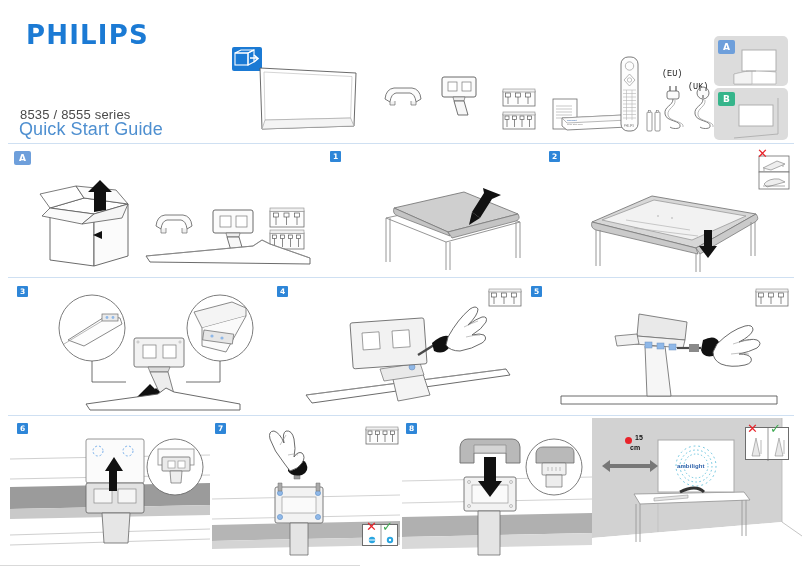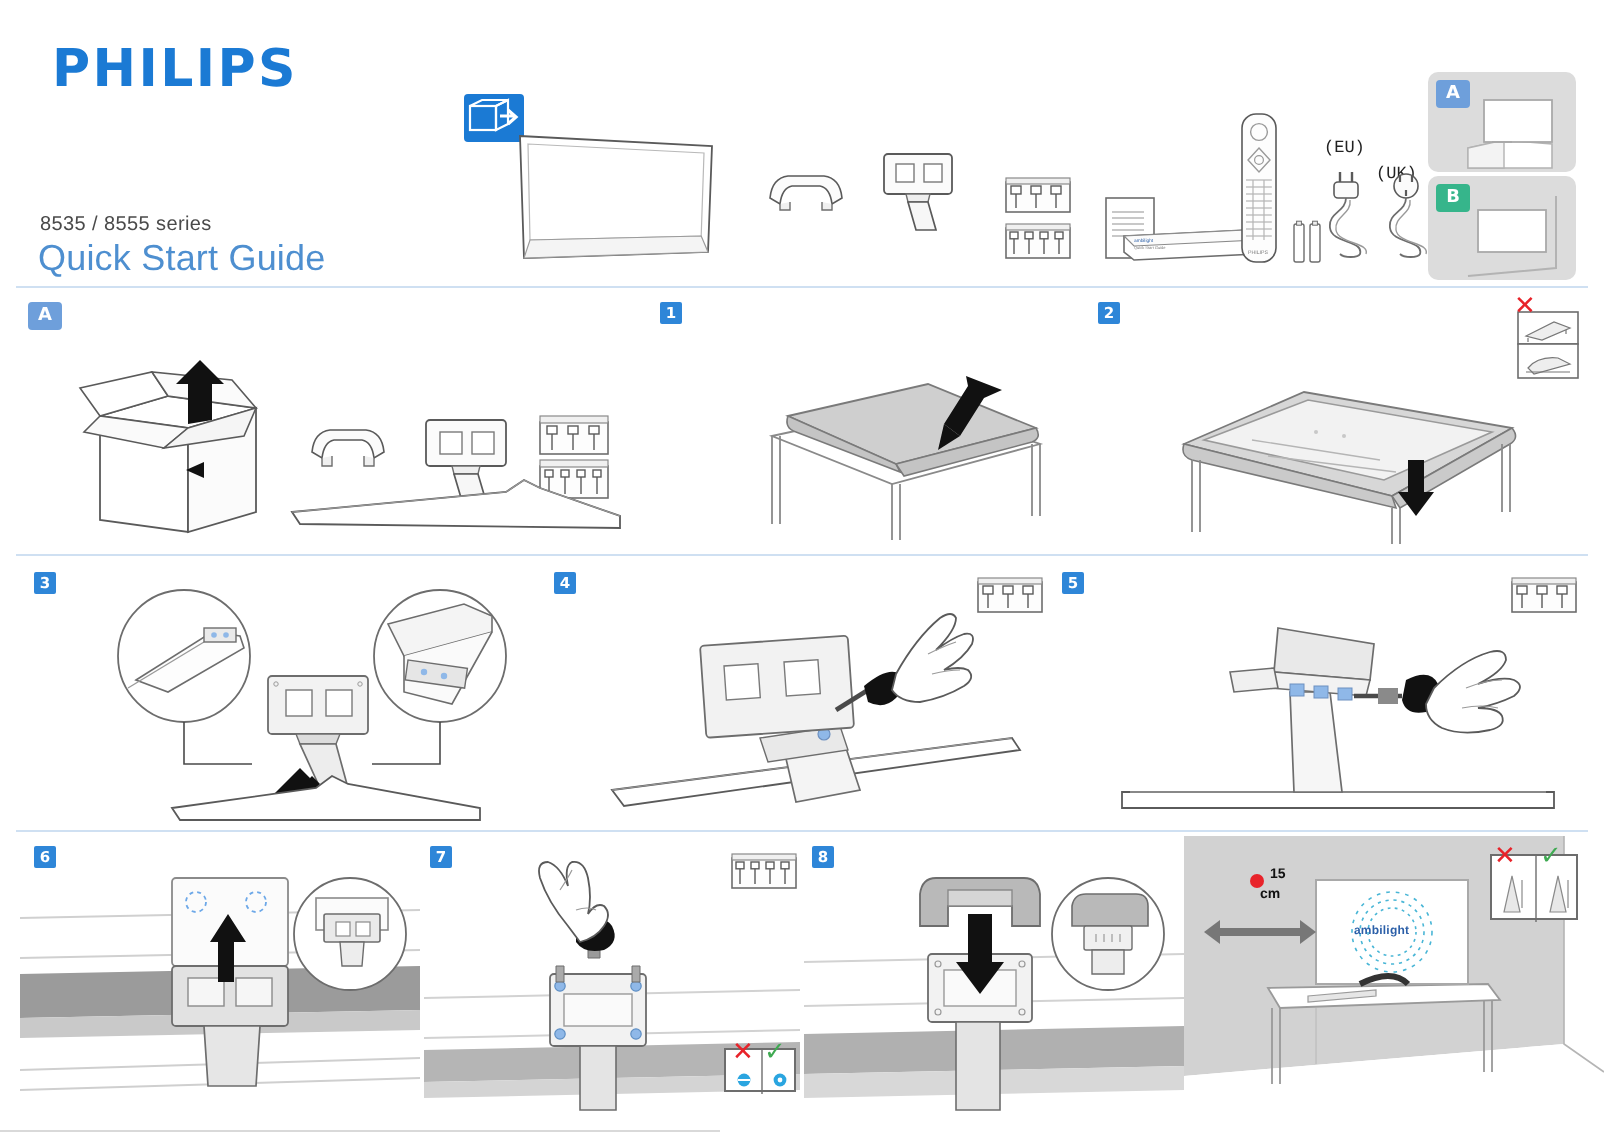--- a/index.html
+++ b/index.html
@@ -14,21 +14,21 @@
   .page { position: relative; width: 802px; height: 570px; }
 
   
   .brand {
     position: absolute; left: 26px; top: 20px;
     font-size: 26px; font-weight: bold; letter-spacing: 1.2px;
     color: #1b7ad4; font-family: "DejaVu Sans", sans-serif;
   }
   .model-line {
     position: absolute; left: 20px; top: 107px;
-    font-size: 10px; color: #4a4a4a; letter-spacing: .2px;
+    font-size: 13px; color: #4a4a4a; letter-spacing: .2px;
   }
   .qsg-title {
     position: absolute; left: 19px; top: 119px;
     font-size: 18px; color: #4e8fd0; font-weight: normal; letter-spacing: .1px;
   }
 
   .hdr-divider {
     position: absolute; left: 8px; top: 143px; width: 786px; height: 1px;
     background: #cfe0f2;
   }

